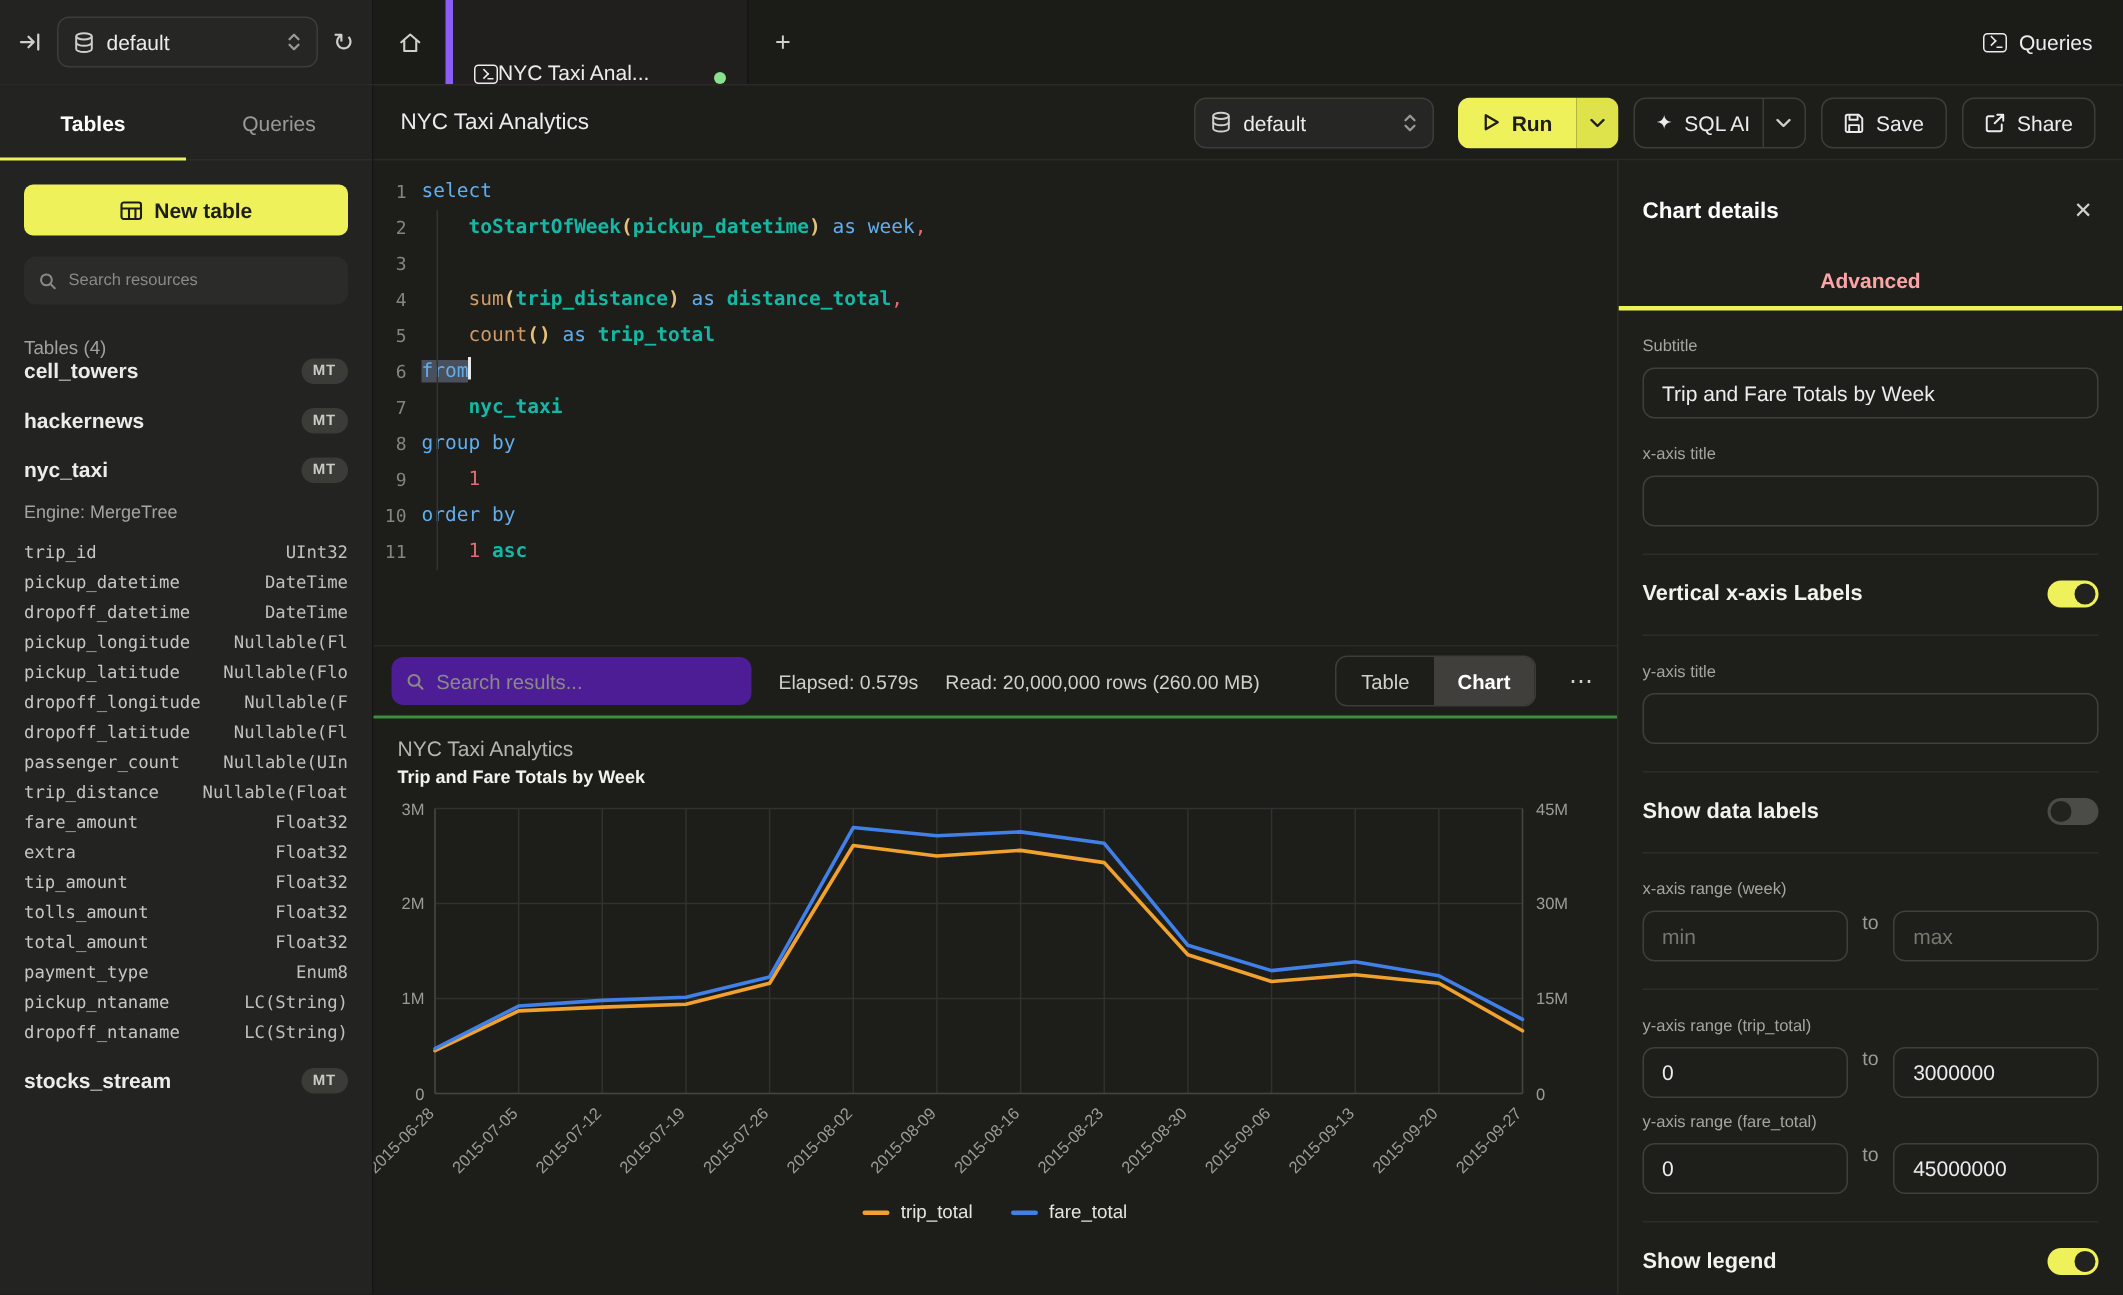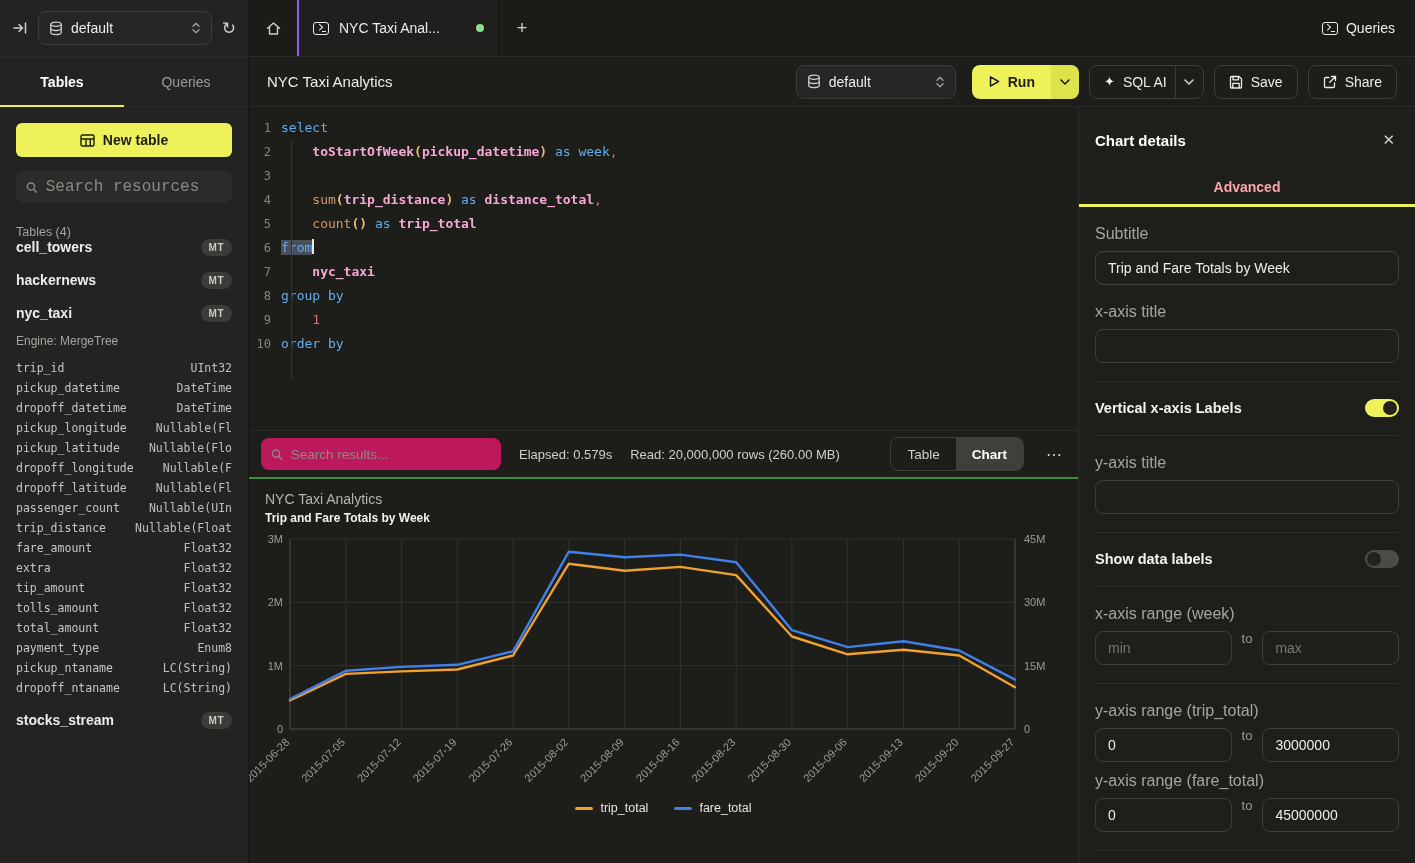--- a/index.html
+++ b/index.html
@@ -15,22 +15,22 @@
   .topbar-left { width:249px; background:#232321; border-right:1px solid #161614;
     display:flex; align-items:center; padding:0 12px; gap:10px; }
   .icon-btn { color:#cfcfcb; background:none; border:none; cursor:pointer;
     display:flex; align-items:center; justify-content:center; font-size:16px; }
   .db-select { flex:1; height:34px; background:#262624; border:1px solid #3c3c39;
     border-radius:8px; display:flex; align-items:center; gap:8px; padding:0 10px; cursor:pointer; }
   .db-select .lbl { flex:1; font-size:14px; color:#ececea; }
   .tabstrip { flex:1; background:#1b1b18; display:flex; align-items:center; }
   .home-btn { width:48px; height:100%; display:flex; align-items:center; justify-content:center;
     color:#cfcfcb; }
-  .etab { height:100%; width:202px; background:#201f1d; border-left:2px solid #8b5cf6;
-    border-right:1px solid #141412; display:flex; align-items:center; gap:10px; padding:0 14px; }
+  .etab { height:100%; width:202px; background:#201f1d; border-left:5px solid #8b5cf6;
+    border-right:1px solid #141412; display:flex; align-items:flex-end; gap:0; padding:0 14px; }
   .etab .t { flex:1; font-size:14px; color:#ececea; white-space:nowrap; overflow:hidden; }
   .green-dot { width:8px; height:8px; border-radius:50%; background:#8ae08f; flex:none; }
   .plus-btn { width:46px; height:100%; display:flex; align-items:center; justify-content:center;
     color:#cfcfcb; font-size:18px; }
   .queries-btn { margin-left:auto; margin-right:20px; display:flex; align-items:center; gap:8px;
     color:#ececea; font-size:14px; cursor:pointer; }
 
   .term-icon { width:16px; height:13px; border:1.4px solid currentColor; border-radius:3px;
     position:relative; flex:none; }
   .term-icon::before { content:""; position:absolute; left:2.5px; top:2.5px; width:3.5px; height:3.5px;
@@ -51,22 +51,22 @@
   .side-tab.active { color:#fff; font-weight:600; }
   .side-tab.active::after { content:""; position:absolute; left:0; right:0; bottom:-1px;
     height:2.5px; background:#eef159; }
   .side-body { padding:16px; overflow:hidden; }
   .new-table-btn { width:100%; height:34px; background:#eef159; color:#1d1d1a;
     border:none; border-radius:6px; font-size:14px; font-weight:600;
     display:flex; align-items:center; justify-content:center; gap:8px; cursor:pointer;
     font-family:"Liberation Sans",sans-serif; }
   .search-box { margin-top:14px; height:32px; background:#2b2b29; border-radius:8px;
     display:flex; align-items:center; gap:8px; padding:0 10px; }
-  .search-box input { background:none; border:none; outline:none; color:#d8d8d4; font-size:16px;
-    width:100%; font-family:Liberation Mono, monospace; }
+  .search-box input { background:none; border:none; outline:none; color:#d8d8d4; font-size:11px;
+    width:100%; font-family:Liberation Sans, sans-serif; }
   .search-box input::placeholder { color:#8a8a85; }
   .section-label { margin-top:22px; font-size:12.5px; color:#a2a29d; }
   .tbl-row { display:flex; align-items:flex-start; justify-content:space-between; height:33px; cursor:pointer; }
   .tbl-name { font-size:14px; font-weight:600; color:#ececea; }
   .mt-badge { background:#3b3b38; color:#c9c9c5; font-size:10px; font-weight:700;
     letter-spacing:.5px; border-radius:9px; padding:3px 8px; }
   .tbl-engine { font-size:12px; color:#a5a5a0; margin:-4px 0 10px; }
   .col-list { margin:2px 0 14px; }
   .col-row { display:flex; justify-content:space-between; line-height:20px;
     font-family:"DejaVu Sans Mono", monospace; font-size:11.5px; color:#c6c6c2; white-space:nowrap; }
@@ -96,33 +96,33 @@
   .center-col { width:829px; display:flex; flex-direction:column; min-height:0; }
 
   
   .editor { height:323px; padding-top:9px; position:relative; flex:none;
     font-family:"DejaVu Sans Mono", monospace; font-size:13px; cursor:text; }
   .indent-guide { position:absolute; left:42px; top:33px; width:1px; height:240px; background:#33332f; }
   .code-line { display:flex; line-height:24px; white-space:pre; }
   .ln { width:22px; text-align:right; margin-right:10px; color:#85857f; font-size:12px; flex:none; }
   .tk-kw { color:#61aeee;margin-top:32px; }
   .tk-fn { color:#d19a66; }
-  .tk-id { color:#f9a8d4; font-weight:bold; }
+  .tk-id { color:#14b8a6; font-weight:bold; }
   .tk-pa { color:#e5c07b; font-weight:bold; }
   .tk-pu { color:#e06c75; }
   .tk-nu { color:#e06c75; }
   .tk-pl { color:#d5d5d1; }
   .tk-sel { background:#49505c; }
   .caret { display:inline-block; width:2px; height:15px; background:#e8e8e6;
     vertical-align:-2px; margin-left:0px; }
 
   
   .results-bar { height:47px; border-top:1px solid #2a2a27; display:flex; align-items:center;
     padding:0 12px; gap:18px; flex:none; }
-  .results-search { width:240px; height:32px; background:#be185d; border-radius:8px;
+  .results-search { width:240px; height:32px; background:#4c1d95; border-radius:8px;
     display:flex; align-items:center; gap:8px; padding:0 10px; }
   .results-search input { background:none; border:none; outline:none; color:#d8d8d4;
     font-size:13.5px; width:100%; font-family:"Liberation Sans",sans-serif; }
   .results-search input::placeholder { color:#8a8a85; }
   .stat { font-size:13px; color:#cfcfcb; white-space:nowrap; }
   .view-toggle { margin-left:auto; height:34px; border:1px solid #3c3c39; border-radius:8px;
     display:flex; overflow:hidden; }
   .view-seg { padding:0 16px; display:flex; align-items:center; font-size:13.5px;
     color:#d0d0cc; cursor:pointer; }
   .view-seg.active { background:#403f3c; color:#fff; font-weight:600; }
@@ -148,21 +148,21 @@
     padding:24px 20px 18px 16px; }
   .panel-title { font-size:15px; font-weight:bold; color:#fff; }
   .close-x { color:#d0d0cc; font-size:15px; cursor:pointer; }
   .panel-tabs { display:flex; border-bottom:1px solid #2c2c29; flex:none; height:40px; }
   .panel-tab { flex:1; display:flex; align-items:center; justify-content:center; font-size:14px;
     color:#9a9a95; cursor:pointer; position:relative; }
   .panel-tab.active { color:#fca5a5; font-weight:600; }
   .panel-tab.active::after { content:""; position:absolute; left:0; right:0; bottom:-1px;
     height:3px; background:#eef159; }
   .panel-body { padding:0 16px 16px; overflow:hidden; }
-  .fld-label { margin-top:18px; font-size:16px; color:#a5a5a0; }
+  .fld-label { margin-top:18px; font-size:11px; color:#a5a5a0; }
   .fld-input { margin-top:8px; width:100%; height:34px; background:transparent;
     border:1px solid #3e3e3a; border-radius:8px; color:#ececea; font-size:14px; padding:0 12px;
     outline:none; font-family:"Liberation Sans",sans-serif; }
   .fld-input::placeholder { color:#77776f; }
   .p-divider { border-bottom:1px solid #2c2c29; margin-top:18px; }
   .toggle-row { display:flex; align-items:center; gap:12px; padding:17px 0 0;justify-content:space-between; }
   .toggle-row .tl { font-size:14.5px; font-weight:600; color:#f2f2ee; }
   .toggle { width:34px; height:18px; border-radius:9px; position:relative; cursor:pointer; flex:none; }
   .toggle .knob { position:absolute; top:2px; width:14px; height:14px; border-radius:50%;
     background:#22221f; }
@@ -401,20 +401,21 @@
               <div class="code-line"><span class="ln">1</span><span><span class="tk-kw">select</span></span></div>
               <div class="code-line"><span class="ln">2</span><span><span class="tk-pl">    </span><span class="tk-id">toStartOfWeek</span><span class="tk-pa">(</span><span class="tk-id">pickup_datetime</span><span class="tk-pa">)</span><span class="tk-pl"> </span><span class="tk-kw">as</span><span class="tk-pl"> </span><span class="tk-kw">week</span><span class="tk-pu">,</span></span></div>
               <div class="code-line"><span class="ln">3</span></div>
               <div class="code-line"><span class="ln">4</span><span><span class="tk-pl">    </span><span class="tk-fn">sum</span><span class="tk-pa">(</span><span class="tk-id">trip_distance</span><span class="tk-pa">)</span><span class="tk-pl"> </span><span class="tk-kw">as</span><span class="tk-pl"> </span><span class="tk-id">distance_total</span><span class="tk-pu">,</span></span></div>
               <div class="code-line"><span class="ln">5</span><span><span class="tk-pl">    </span><span class="tk-fn">count</span><span class="tk-pa">()</span><span class="tk-pl"> </span><span class="tk-kw">as</span><span class="tk-pl"> </span><span class="tk-id">trip_total</span></span></div>
               <div class="code-line"><span class="ln">6</span><span><span class="tk-kw tk-sel">from</span><span class="caret"></span></span></div>
               <div class="code-line"><span class="ln">7</span><span><span class="tk-pl">    </span><span class="tk-id">nyc_taxi</span></span></div>
               <div class="code-line"><span class="ln">8</span><span><span class="tk-kw">group by</span></span></div>
               <div class="code-line"><span class="ln">9</span><span><span class="tk-pl">    </span><span class="tk-nu">1</span></span></div>
               <div class="code-line"><span class="ln">10</span><span><span class="tk-kw">order by</span></span></div>
+              <div class="code-line"><span class="ln">11</span><span><span class="tk-pl">    </span><span class="tk-nu">1</span><span class="tk-pl"> </span><span class="tk-id">asc</span></span></div>
             </div>
         </div>
 
         <div class="results-bar">
           <div class="results-search">
             <svg width="13" height="13" viewBox="0 0 13 13" fill="none" stroke="#8a8a85" stroke-width="1.5" stroke-linecap="round">
                 <circle cx="5.5" cy="5.5" r="4"></circle>
                 <path d="m8.7 8.7 3 3"></path>
               </svg>
             <input type="text" placeholder="Search results..." style="">

